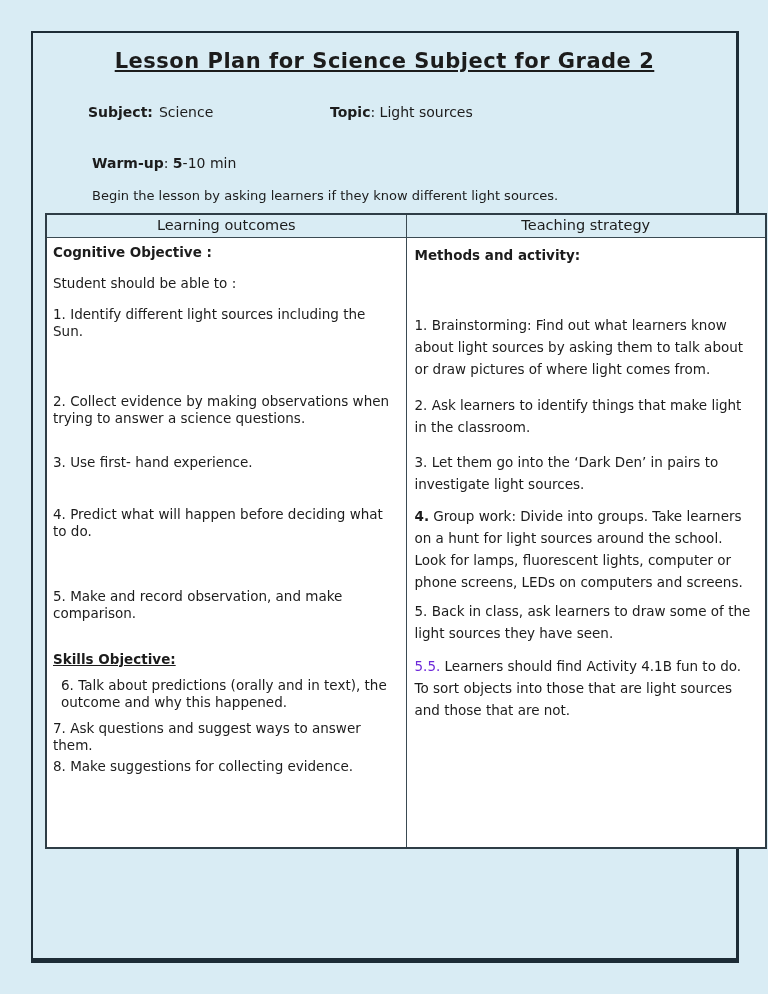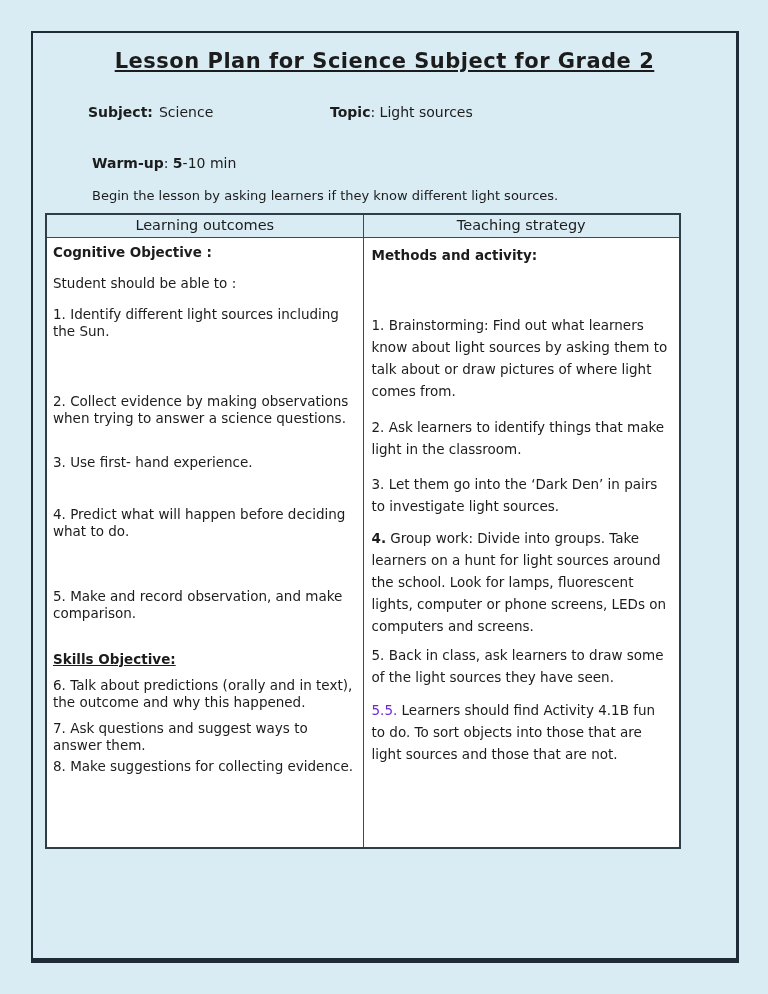--- a/index.html
+++ b/index.html
@@ -57,21 +57,21 @@
   .comments-line {
     margin: 5px 0 0 59px;
     width: 610px;
     font-size: 13.5px;
     line-height: 17px;
   }
   table.plan {
     border-collapse: collapse;
     table-layout: fixed;
     margin: 9px 0 0 12px;
-    width: 636px;
+    width: 722px;
     height: 636px;
     background: #d9ecf4;
   }
   table.plan th, table.plan td {
     border: 1px solid #3a4a52;
     box-sizing: border-box;
   }
   table.plan { border: 2px solid #2e3d46; }
   th.hdr {
     height: 23px;
@@ -103,21 +103,21 @@
   .olive { color: #6d28d9; }
   
   .lp-heading { margin-top: 0; }
   .lp-intro   { margin-top: 14px; }
   .lp-i1 { margin-top: 14px; }
   .lp-i2 { margin-top: 53px; }
   .lp-i3 { margin-top: 27px; }
   .lp-i4 { margin-top: 35px; }
   .lp-i5 { margin-top: 48px; }
   .lp-skills { margin-top: 29px; text-decoration: underline; }
-  .lp-i6 { margin-top: 9px; }
+  .lp-i6 { margin-top: 9px; margin-left: 8px; }
   .lp-i7 { margin-top: 9px; }
   .lp-i8 { margin-top: 4px; }
   .rp-heading { margin-top: 0; }
   .rp-i1 { margin-top: 48px; }
   .rp-i2 { margin-top: 14px; }
   .rp-i3 { margin-top: 13px; }
   .rp-i4 { margin-top: 10px; }
   .rp-i5 { margin-top: 7px; }
   .rp-i55 { margin-top: 11px; }
 </style>

